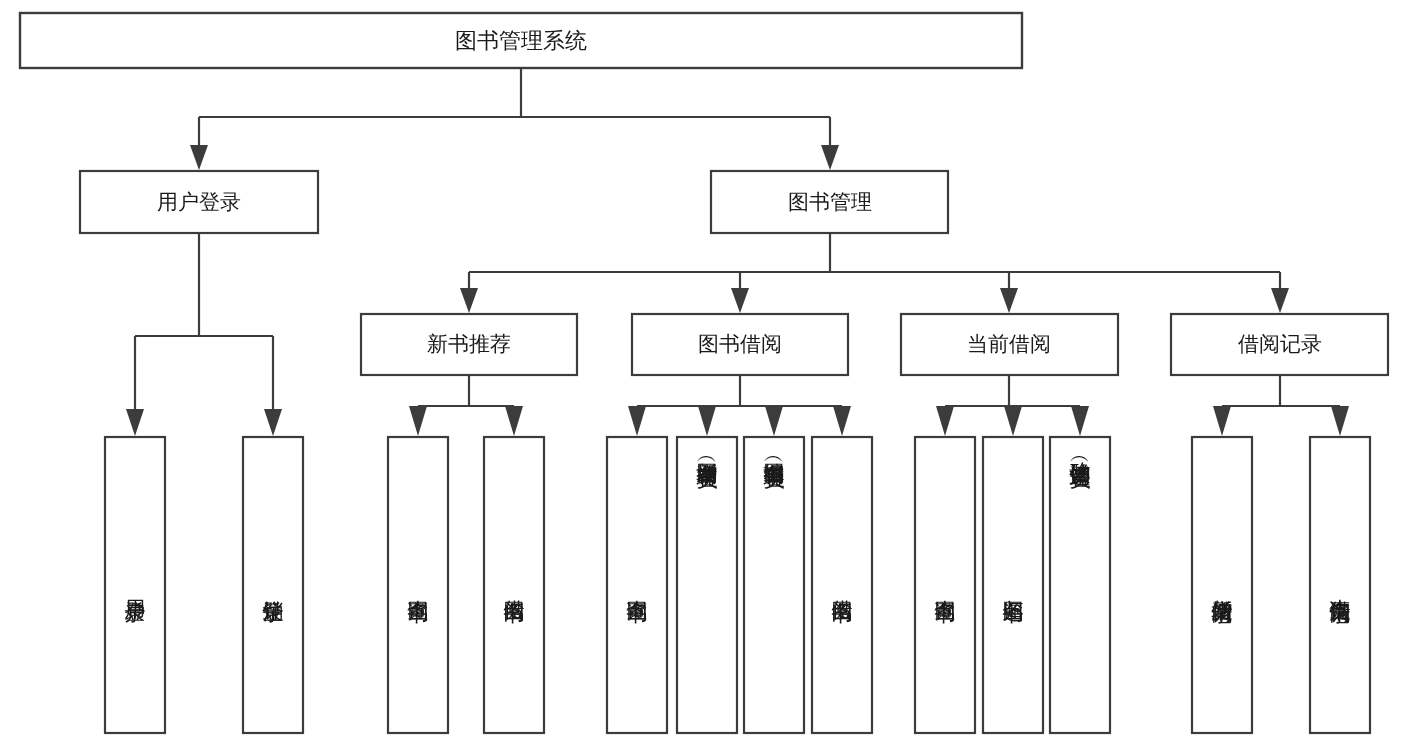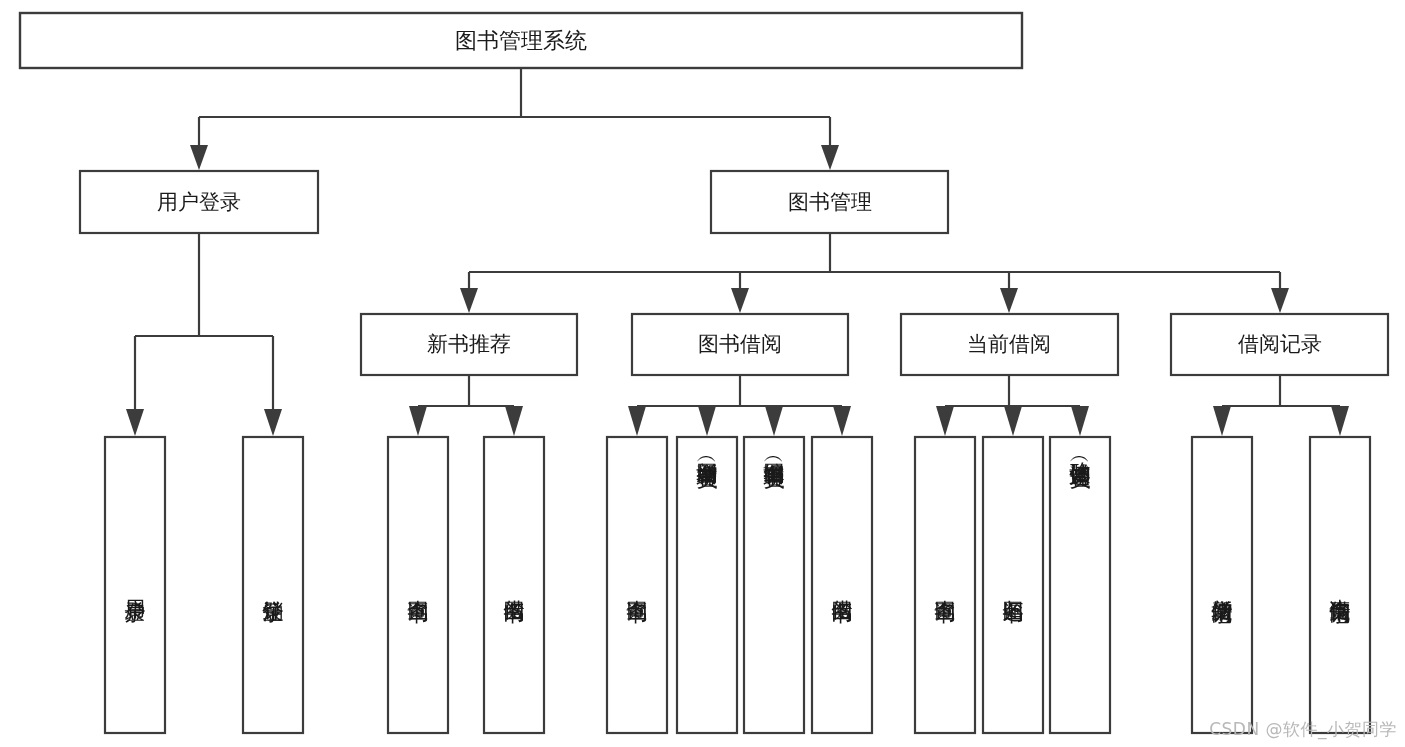--- a/index.html
+++ b/index.html
@@ -239,15 +239,14 @@
   <div class="leaf-label-wrap" style="left:1050px; top:437px; width:60px; height:296px; align-items:flex-start; padding-top:8px; box-sizing:border-box;">
     <span class="leaf-label">确认归还（管理员）</span>
   </div>
   <div class="leaf-label-wrap" style="left:1192px; top:437px; width:60px; height:296px;">
     <span class="leaf-label">新增借阅记录</span>
   </div>
   <div class="leaf-label-wrap" style="left:1310px; top:437px; width:60px; height:296px;">
     <span class="leaf-label">查询借阅记录</span>
   </div>
 
-  <div class="watermark">CSDN @软件_小贺同学</div>
 
 </div>
 
 </body></html>

